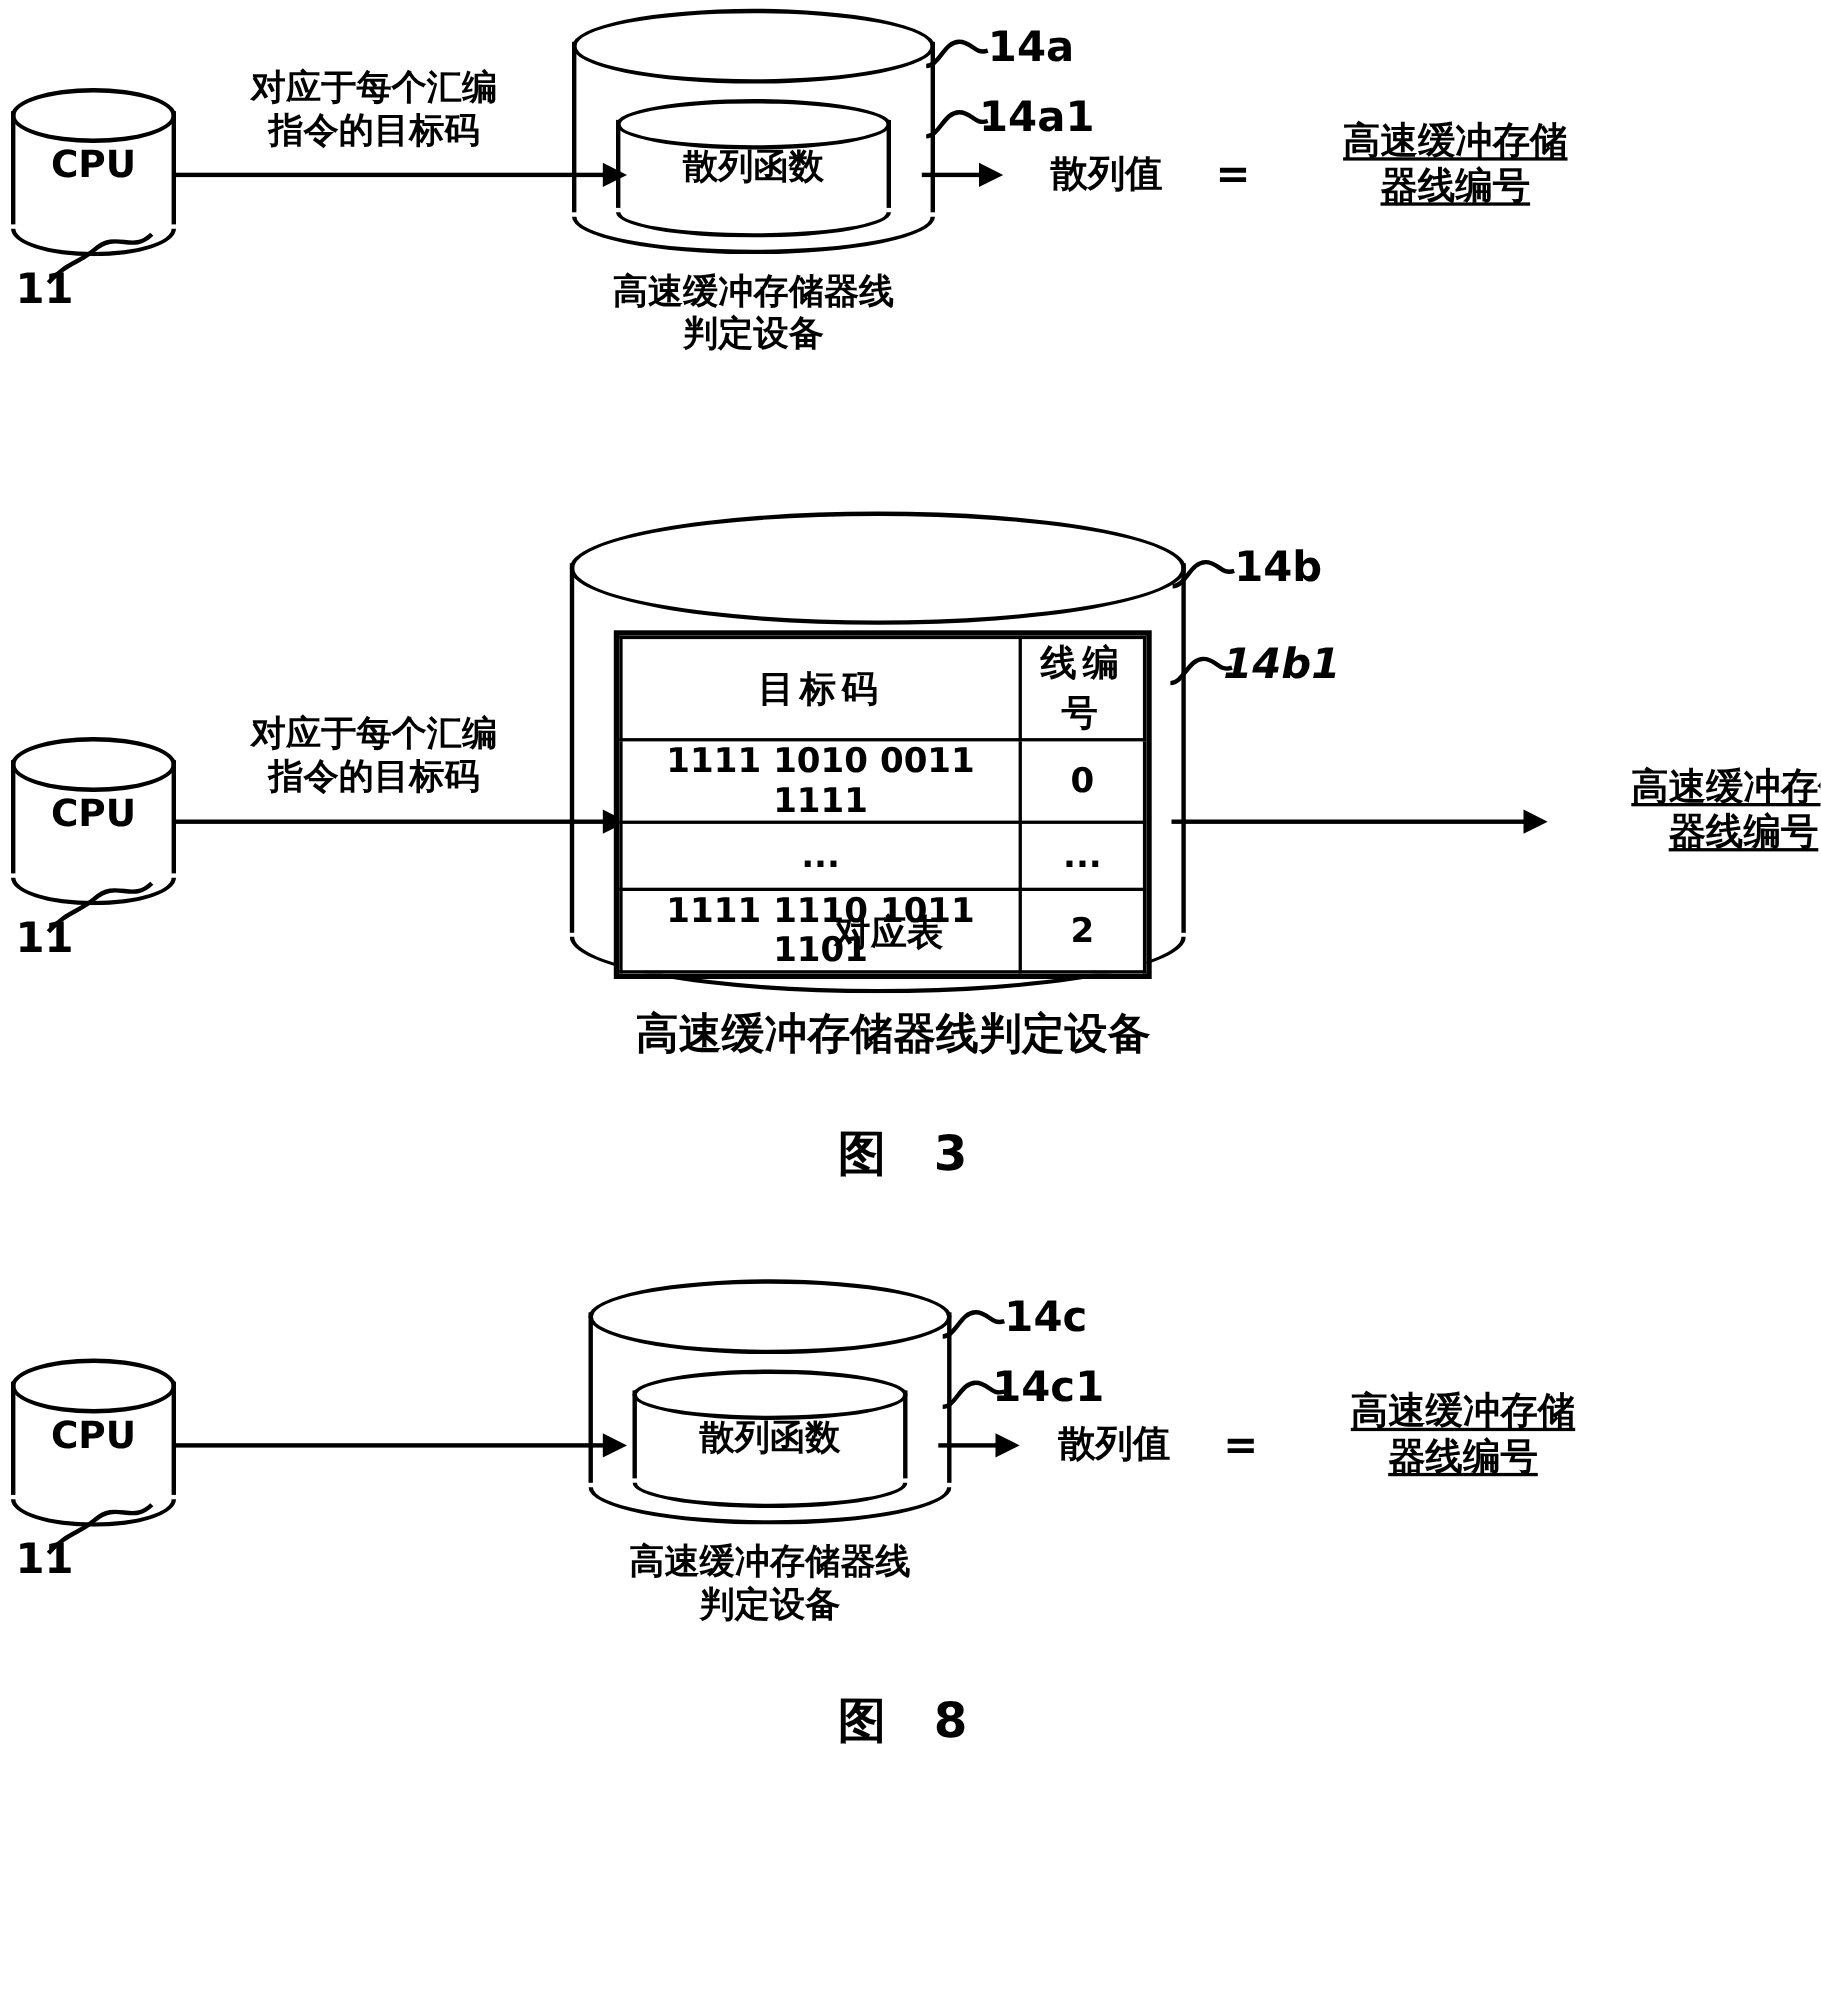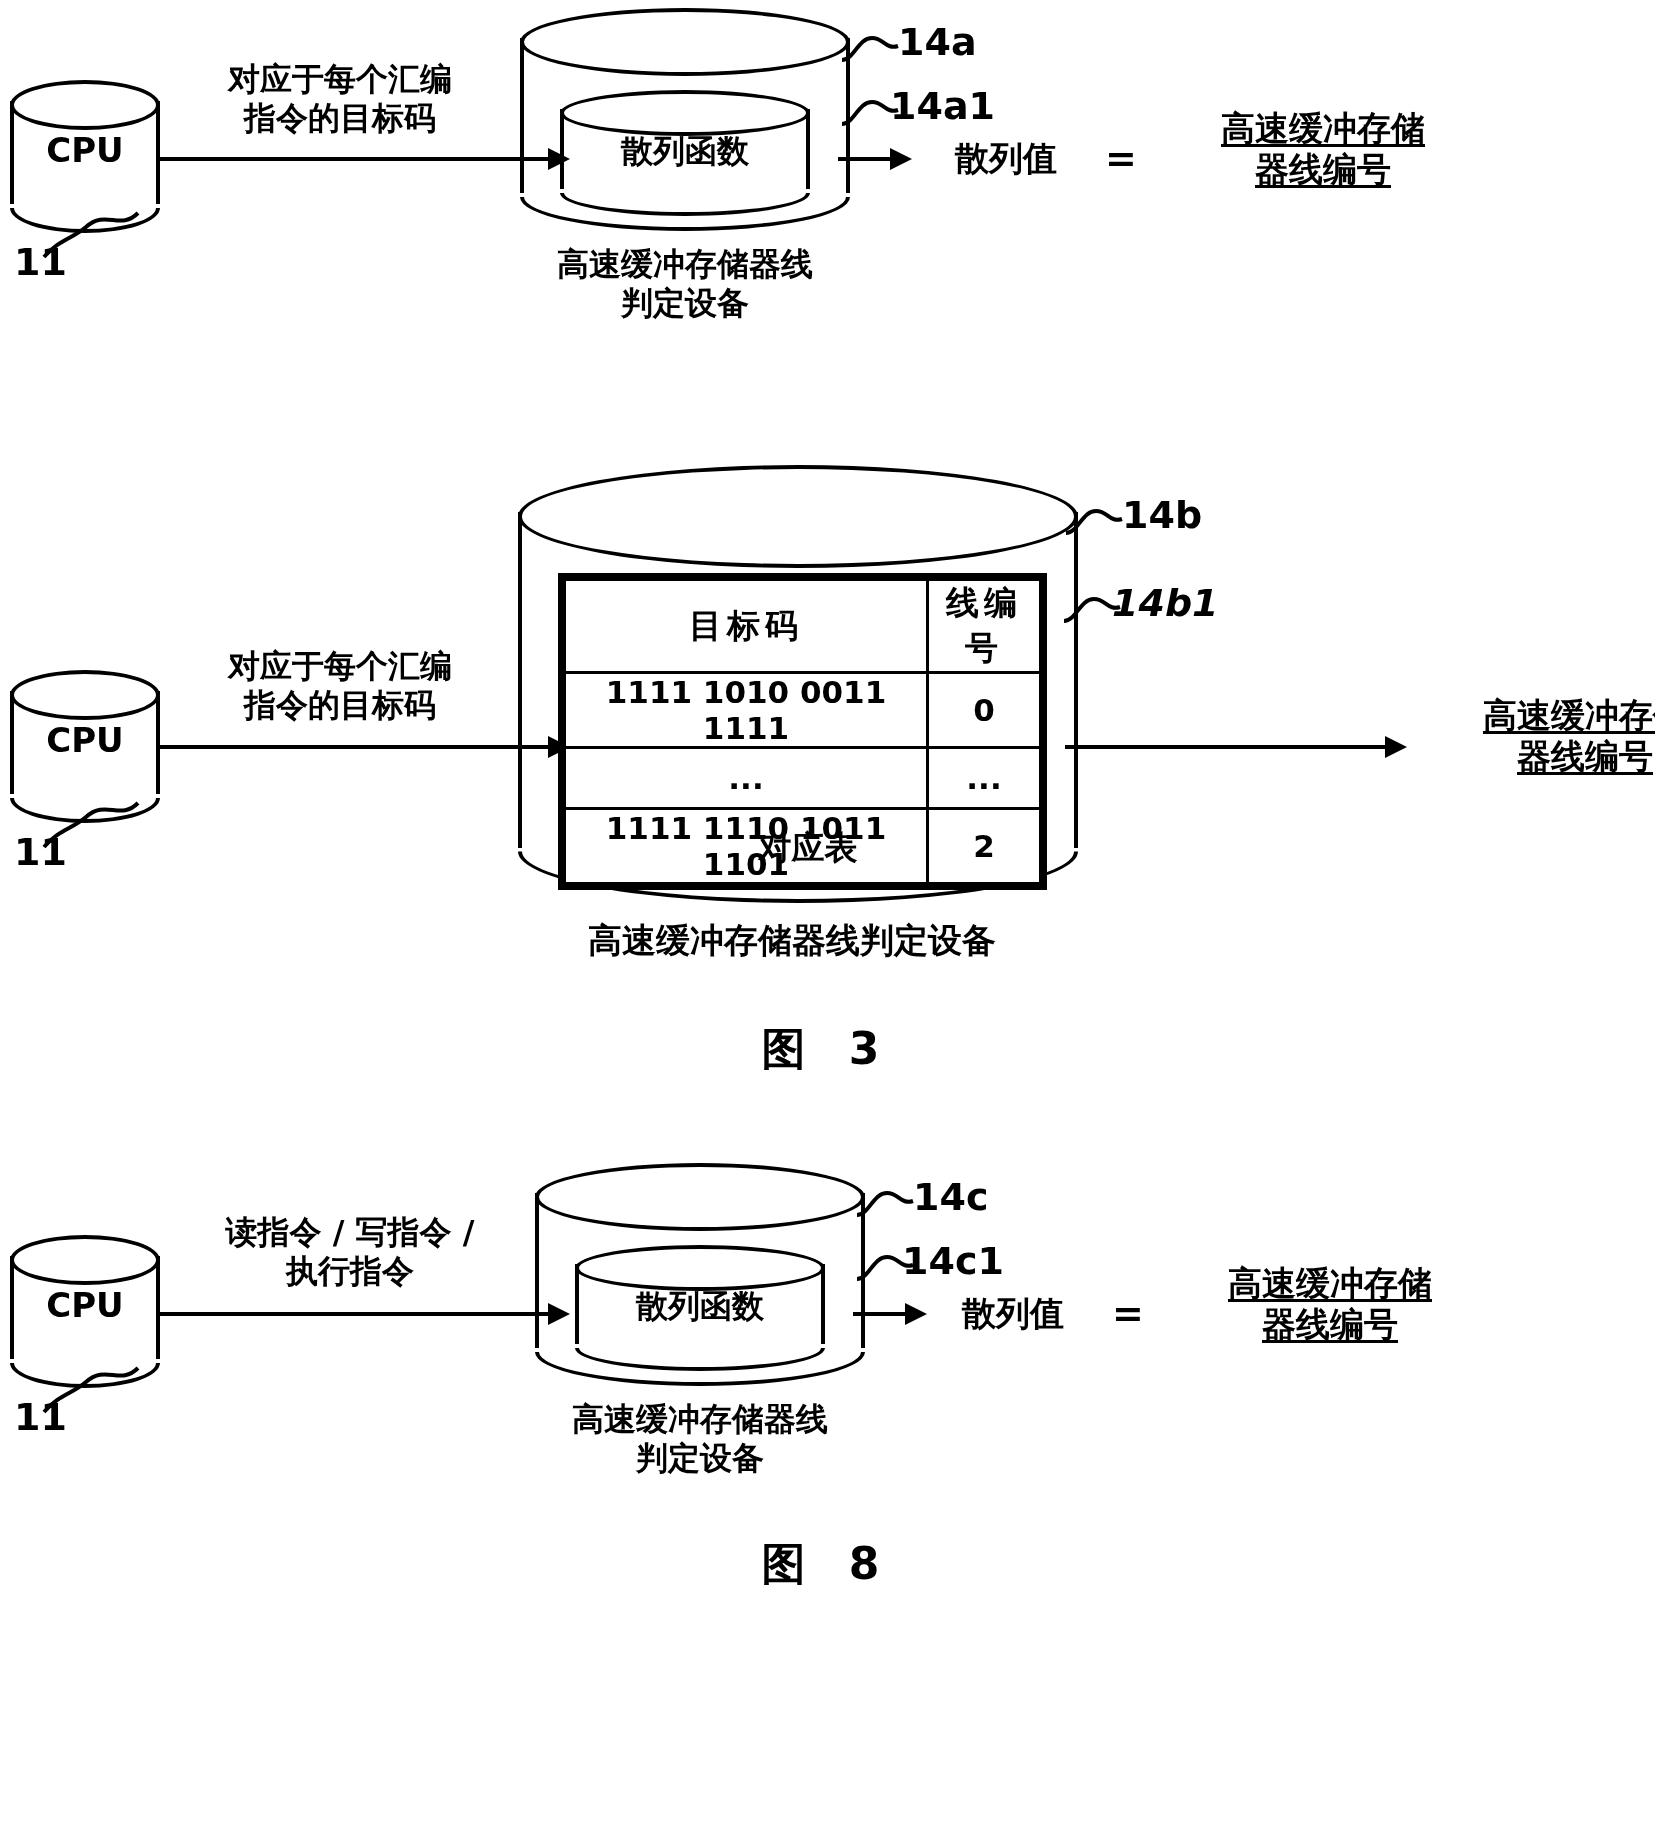--- a/index.html
+++ b/index.html
@@ -188,40 +188,38 @@
     <path d="M4 38 C 16 38, 20 16, 34 16 C 46 16, 48 28, 60 24" stroke="#000" stroke-width="4" fill="none"></path>
   </svg>
   <div class="abs refnum" style="left:1112px;top:126px;font-style:italic;">14b1</div>
 
   <div class="hline" style="left:1065px;top:290px;width:330px;"></div>
   <div class="arrowhead" style="left:1385px;top:281px;"></div>
 
   <div class="abs txt cn ul center" style="left:1420px;top:240px;width:330px;font-size:34px;">高速缓冲存储
 器线编号</div>
 
-  <div class="abs txt cn center" style="left:422px;top:465px;width:740px;font-size:34px;">高速缓冲存储器线判定设备</div>
+  <div class="abs txt cn center" style="left:442px;top:465px;width:740px;font-size:39px;font-family:Liberation Mono, monospace;">高速缓冲存储器线判定设备</div>
 
   <div class="abs figcap" style="left:0;top:565px;">图 3</div>
 </div>
 
 <div class="fig" style="top:1145px;height:620px;">
 
   <div class="cyl" style="left:10px;top:90px;width:150px;height:145px;">
     <div class="top" style="height:42px;"></div>
     <div class="body" style="top:21px;height:103px;"></div>
     <div class="bot" style="top:103px;height:42px;"></div>
     <div class="lbl txt" style="top:50px;font-size:34px;">CPU</div>
   </div>
   <svg class="leader" style="left:20px;top:215px;width:120px;height:60px;">
     <path d="M118 8 C 100 26, 86 4, 66 22 C 52 34, 40 34, 24 52" stroke="#000" stroke-width="4" fill="none"></path>
   </svg>
   <div class="abs refnum" style="left:14px;top:250px;">11</div>
 
-  <div class="abs txt cn center" style="left:150px;top:68px;width:400px;font-size:32px;">读指令 / 写指令 /
-执行指令</div>
 
   <div class="hline" style="left:160px;top:167px;width:400px;"></div>
   <div class="arrowhead" style="left:548px;top:158px;"></div>
 
   <div class="cyl" style="left:535px;top:18px;width:330px;height:215px;">
     <div class="top" style="height:60px;"></div>
     <div class="body" style="top:30px;height:155px;"></div>
     <div class="bot" style="top:155px;height:60px;"></div>
   </div>
 

